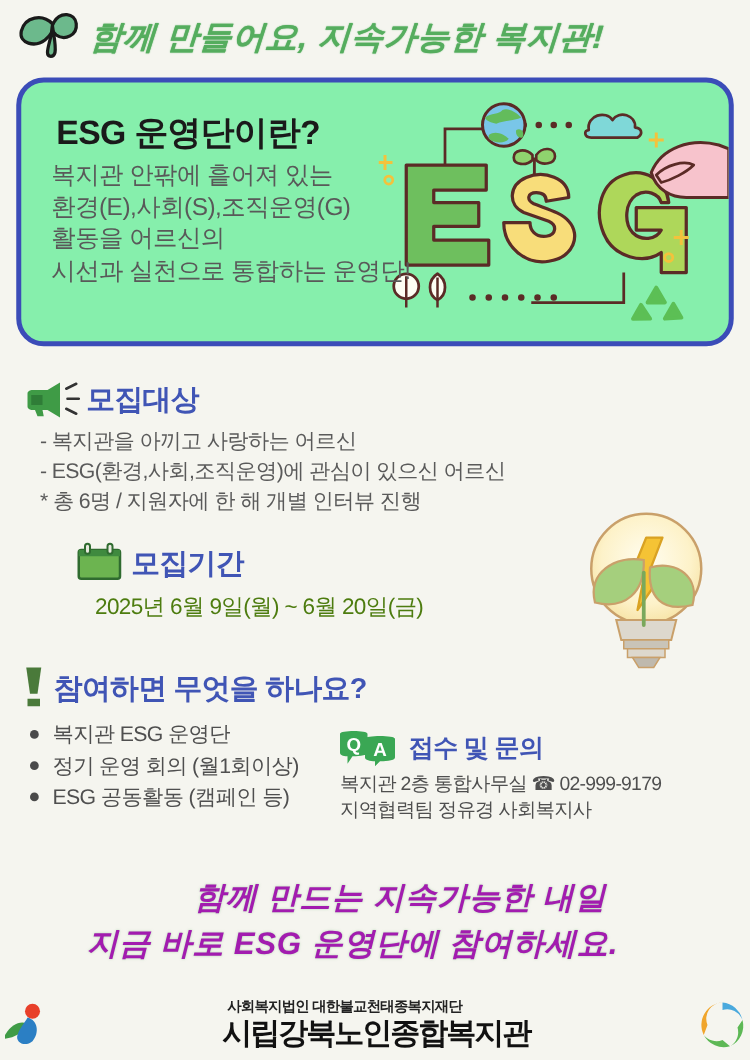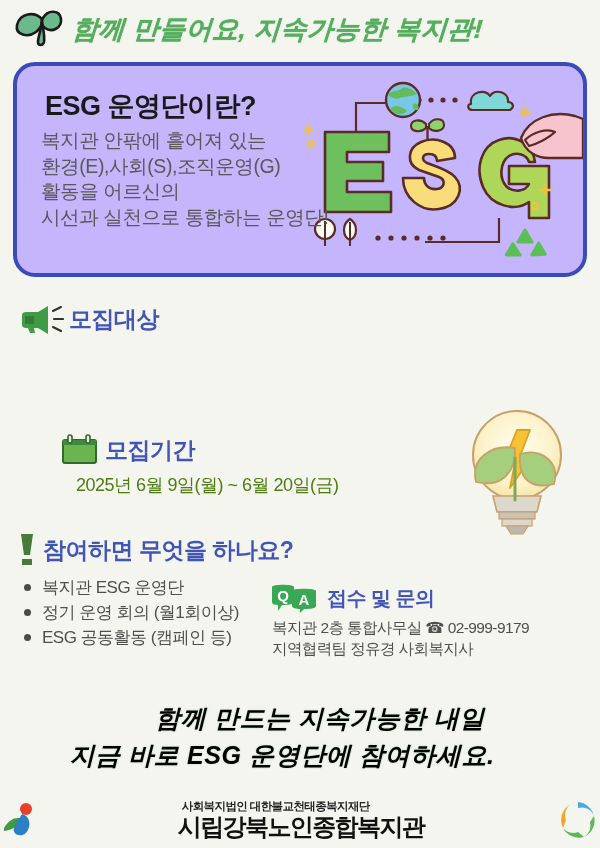--- a/index.html
+++ b/index.html
@@ -31,21 +31,21 @@
     transform: skewX(-4deg);
     text-shadow: 0 0 1px #55ad5e;
   }
 
   
   .esg-box {
     position: absolute; left: 13px; top: 62px;
     width: 574px; height: 215px;
     border: 4px solid #3b4cb8;
     border-radius: 22px;
-    background: #c4b5fd;
+    background: #86efac;
     overflow: hidden;
   }
   .esg-box-title {
     position: absolute; left: 28px; top: 22px;
     font-size: 27px; font-weight: 800; color: #1a1a1a;
     letter-spacing: -0.5px;
   }
   .esg-box-body {
     position: absolute; left: 24px; top: 62px;
     font-size: 19.5px; line-height: 25.5px; color: #595959;
@@ -93,21 +93,21 @@
   .qa-lines {
     margin-top: 4px; margin-left: 4px;
     font-size: 15.5px; line-height: 21px; color: #4f4f4f;
     letter-spacing: -0.6px; white-space: pre-line;
   }
 
   
   .slogan {
     position: absolute; left: 0; top: 700px; width: 600px;
     text-align: center;
-    color: #000000; font-weight: 700; font-style: italic;
+    color: #a21caf; font-weight: 700; font-style: italic;
     font-size: 25px; line-height: 37px;
     letter-spacing: 0.6px;
     text-shadow: 0 0 2px rgba(120,190,125,0.55);
   }
   .slogan .l1 { display: block; padding-left: 40px; }
   .slogan .l2 { display: block; padding-right: 36px; }
 
   
   .footer { position: absolute; left: 0; top: 792px; width: 600px; height: 56px;
             display: flex; align-items: center; justify-content: space-between; gap: 6px; }
@@ -228,20 +228,23 @@
         <path d="M4 12 L4 22 C4 24, 6 25, 8 25 L10 25 L12 30 L17 30 L16 25 L20 25 L30 31 L30 3 L20 9 L8 9 C6 9, 4 10, 4 12 Z" fill="#3f9b46"></path>
         <rect x="7" y="13" width="9" height="8" fill="#2f7d37"></rect>
         <g stroke="#333" stroke-width="2.1" stroke-linecap="round">
           <path d="M35 8 L43 4"></path>
             <path d="M36 16 L45 16"></path>
             <path d="M35 24 L43 28"></path>
         </g>
       </svg>
       <span class="sec-title">모집대상</span>
     </div>
+    <div class="sec-lines">- 복지관을 아끼고 사랑하는 어르신
+- ESG(환경,사회,조직운영)에 관심이 있으신 어르신
+ * 총 6명 / 지원자에 한 해 개별 인터뷰 진행</div>
   </div>
 
   <div class="sec-period">
     <div class="sec-head">
       <svg class="icon" width="40" height="34" viewBox="0 0 40 34">
         <rect x="3" y="7" width="33" height="23" rx="2" fill="#6cb450" stroke="#2f6b2f" stroke-width="2"></rect>
         <rect x="3" y="7" width="33" height="5" fill="#3f8a3f"></rect>
         <rect x="8" y="2" width="4" height="8" rx="2" fill="#e8eadf" stroke="#2f6b2f" stroke-width="1.6"></rect>
         <rect x="26" y="2" width="4" height="8" rx="2" fill="#e8eadf" stroke="#2f6b2f" stroke-width="1.6"></rect>
       </svg>

